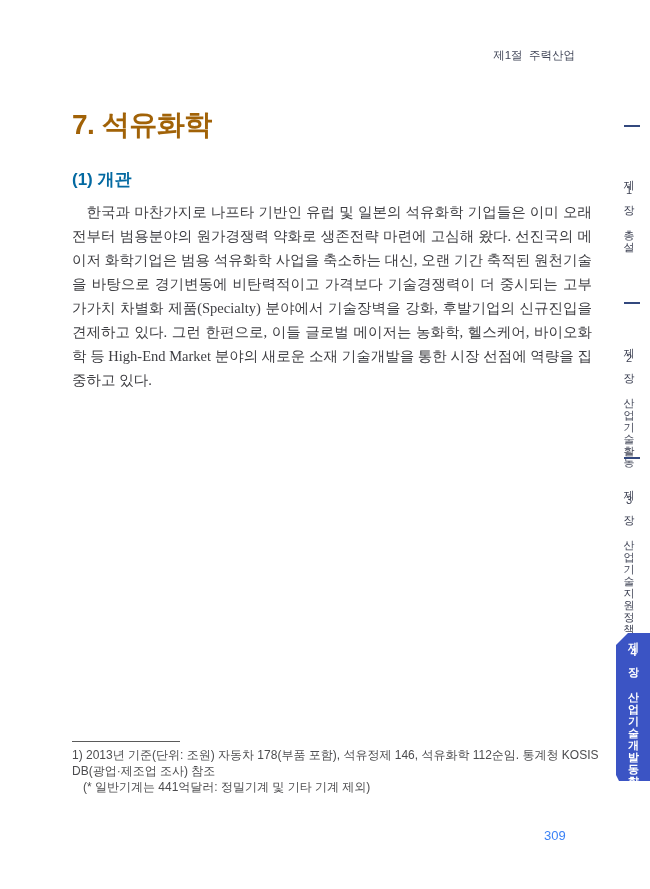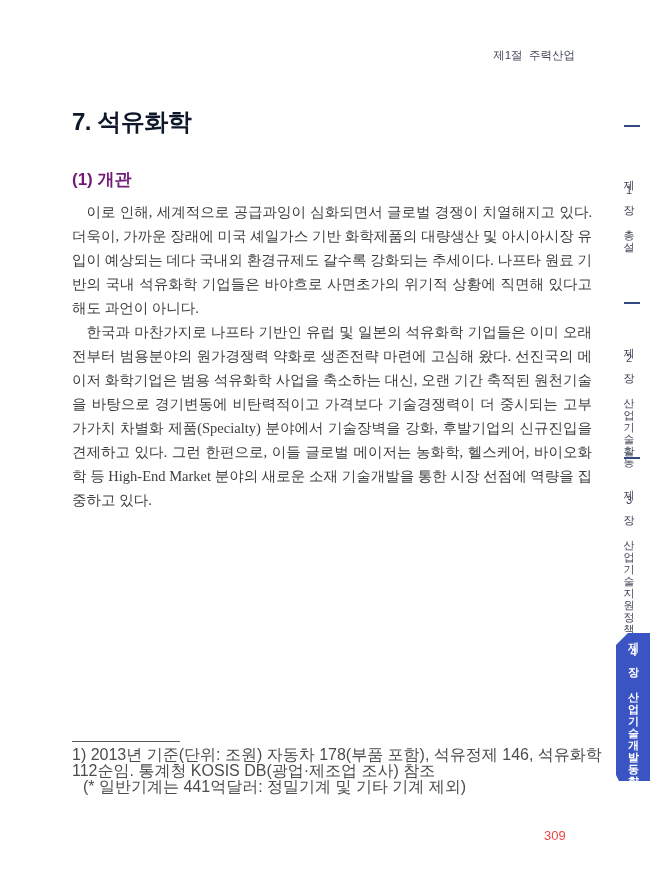--- a/index.html
+++ b/index.html
@@ -12,53 +12,53 @@
     overflow:hidden;
   }
   .running-header {
     position:absolute; top:48px; right:75px;
     font-family:"Liberation Sans", sans-serif;
     font-size:11.5px; color:#43485a; white-space:pre;
   }
   .doc-title {
     position:absolute; top:106px; left:72px;
     font-family:"Liberation Sans", sans-serif;
-    font-weight:bold; font-size:24px; color:#0f172a;
+    font-weight:bold; font-size:28px; color:#a16207;
     letter-spacing:-0.5px;
   }
   .section-heading {
     position:absolute; top:168px; left:72px;
     font-family:"Liberation Sans", sans-serif;
-    font-weight:bold; font-size:17px; color:#701a75;
+    font-weight:bold; font-size:17px; color:#0369a1;
   }
   .body-text {
     position:absolute; top:200px; left:72px; width:520px;
     font-size:14.5px; line-height:24px; color:#3e3e42;
     text-align:justify;
   }
   .body-text p { text-indent:1em; margin:0; }
   sup.fn-marker {
     color:#c0504d; font-size:9px; line-height:0;
     vertical-align:super; font-family:"Liberation Sans", sans-serif;
   }
   .footnote-rule {
     position:absolute; top:741px; left:72px; width:108px;
     border-top:1.2px solid #5a5a5a;
   }
   .footnotes {
     position:absolute; top:747px; left:72px; width:530px;
     font-family:"Liberation Sans", sans-serif;
-    font-size:16px; line-height:16px; color:#4c4c4e;
+    font-size:12px; line-height:16px; color:#4c4c4e;
   }
   .footnotes .fn-line { display:block; }
   .footnotes .fn-indent { padding-left:11px; }
   .page-number {
     position:absolute; top:828px; left:544px;
     font-family:"Liberation Sans", sans-serif;
-    font-size:13px; color:#ef4444;
+    font-size:13px; color:#3b82f6;
   }
   
   .tab-dash {
     position:absolute; right:10px; width:16px; height:2px;
     background:#33487e;
   }
   .dash-1 { top:125px; }
   .dash-2 { top:302px; }
   .dash-3 { top:457px; }
   .side-tab {
@@ -89,21 +89,20 @@
 
 <div class="page">
 
   <div class="running-header">제1절  주력산업</div>
 
   <h1 class="doc-title">7. 석유화학</h1>
 
   <h2 class="section-heading">(1) 개관</h2>
 
   <div class="body-text">
-    <p>이로 인해, 세계적으로 공급과잉이 심화되면서 글로벌 경쟁이 치열해지고 있다. 더욱이, 가까운 장래에 미국 셰일가스 기반 화학제품의 대량생산 및 아시아시장 유입이 예상되는 데다 국내외 환경규제도 갈수록 강화되는 추세이다. 나프타 원료 기반의 국내 석유화학 기업들은 바야흐로 사면초가의 위기적 상황에 직면해 있다고 해도 과언이 아니다.</p>
     <p>한국과 마찬가지로 나프타 기반인 유럽 및 일본의 석유화학 기업들은 이미 오래 전부터 범용분야의 원가경쟁력 약화로 생존전략 마련에 고심해 왔다. 선진국의 메이저 화학기업은 범용 석유화학 사업을 축소하는 대신, 오랜 기간 축적된 원천기술을 바탕으로 경기변동에 비탄력적이고 가격보다 기술경쟁력이 더 중시되는 고부가가치 차별화 제품(Specialty) 분야에서 기술장벽을 강화, 후발기업의 신규진입을 견제하고 있다. 그런 한편으로, 이들 글로벌 메이저는 농화학, 헬스케어, 바이오화학 등 High-End Market 분야의 새로운 소재 기술개발을 통한 시장 선점에 역량을 집중하고 있다.</p>
   </div>
 
   <div class="footnote-rule"></div>
 
   <div class="footnotes">
     <span class="fn-line">1) 2013년 기준(단위: 조원) 자동차 178(부품 포함), 석유정제 146, 석유화학 112순임. 통계청 KOSIS DB(광업·제조업 조사) 참조</span>
     <span class="fn-line fn-indent">(* 일반기계는 441억달러: 정밀기계 및 기타 기계 제외)</span>
   </div>
 

